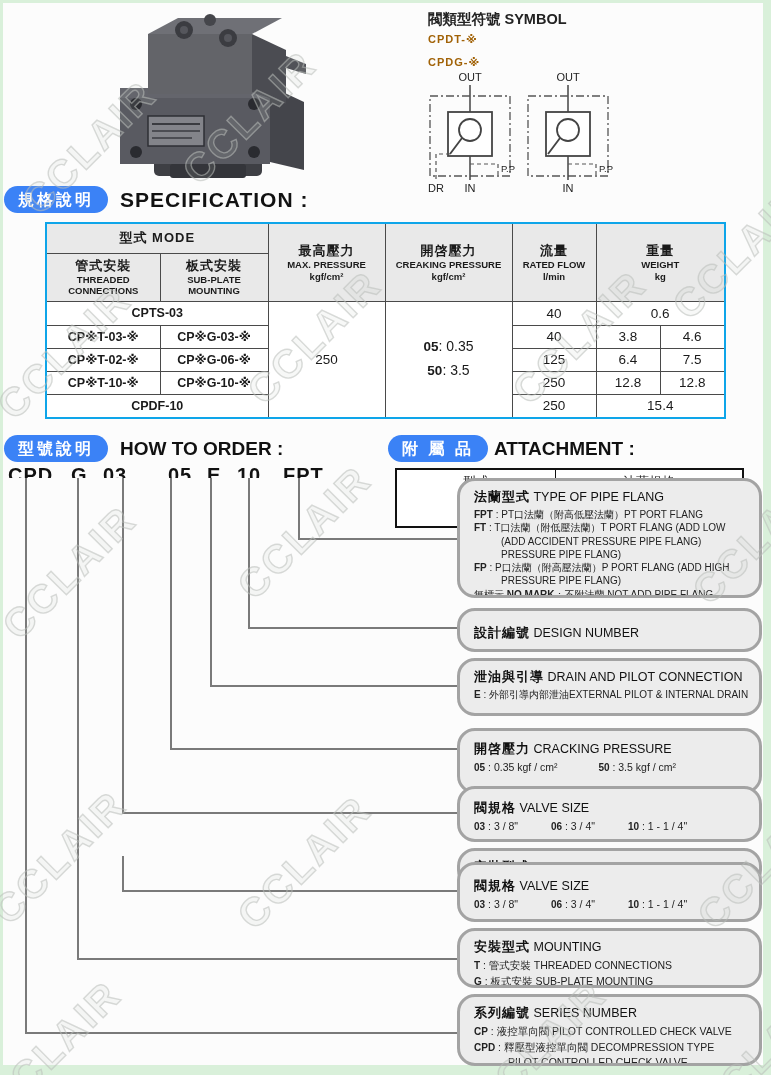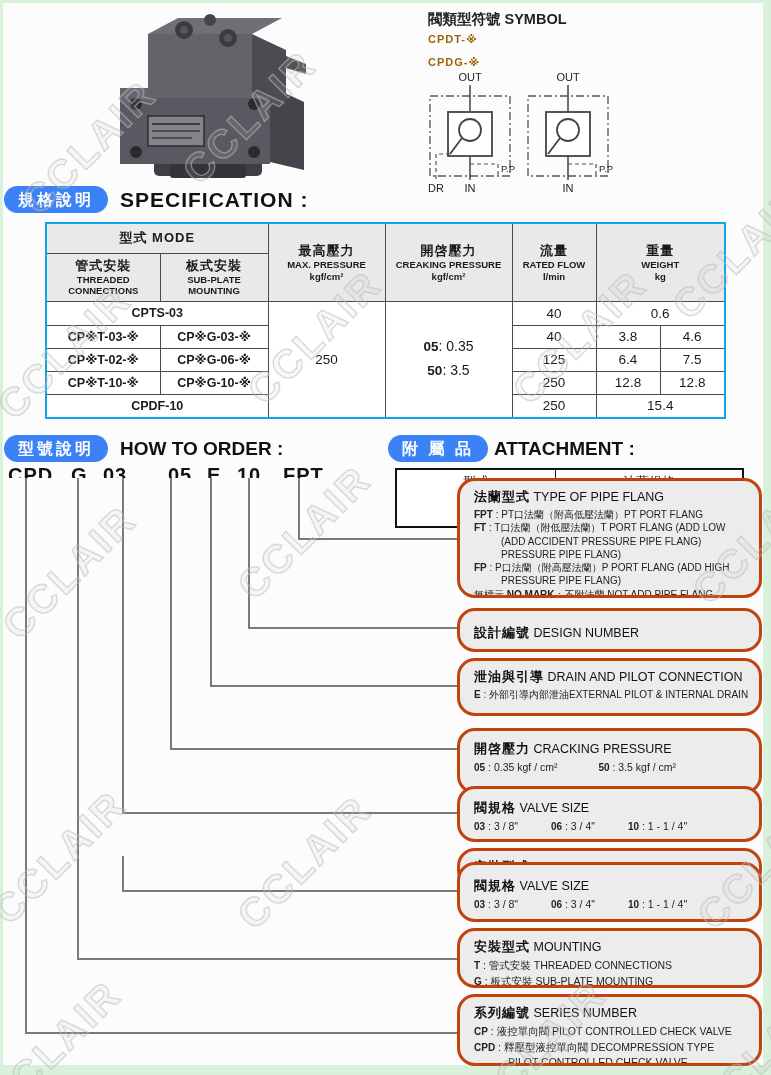--- a/index.html
+++ b/index.html
@@ -55,21 +55,21 @@
   .att-tbl{position:absolute;left:395px;top:468px;width:345px;height:56px;background:#fff;border:2px solid #111;z-index:2;display:flex;}
   .att-tbl .c1{width:158px;border-right:1.5px solid #111;text-align:center;font-size:13px;padding-top:3px;}
   .att-tbl .c2{flex:1;text-align:center;font-size:13px;padding-top:3px;}
 
   
   .ln{position:absolute;background:#7a7a7a;z-index:2;}
 
   
   .ibox{
     position:absolute;left:457px;width:305px;box-sizing:border-box;
-    background:#ececec;border:3px solid #c2410c;border-radius:18px;
+    background:#ececec;border:3px solid #a3a3a3;border-radius:18px;
     padding:7px 12px 4px 14px;z-index:3;overflow:hidden;
   }
   .ibox .ti{font-size:12.5px;margin-bottom:2px;color:#111;}
   .ibox .ti b{font-size:13px;letter-spacing:1px;}
   .ibox .bl{font-size:10px;line-height:1.33;color:#222;white-space:nowrap;}
   .ibox .bl b{font-size:10px;}
   .ibox .ind{padding-left:27px;}
   .ibox .ind2{padding-left:34px;}
   .ibox .pair{display:inline-block;margin-right:38px;}
   .ibox.slim .bl{font-size:10.5px;line-height:1.45;}

